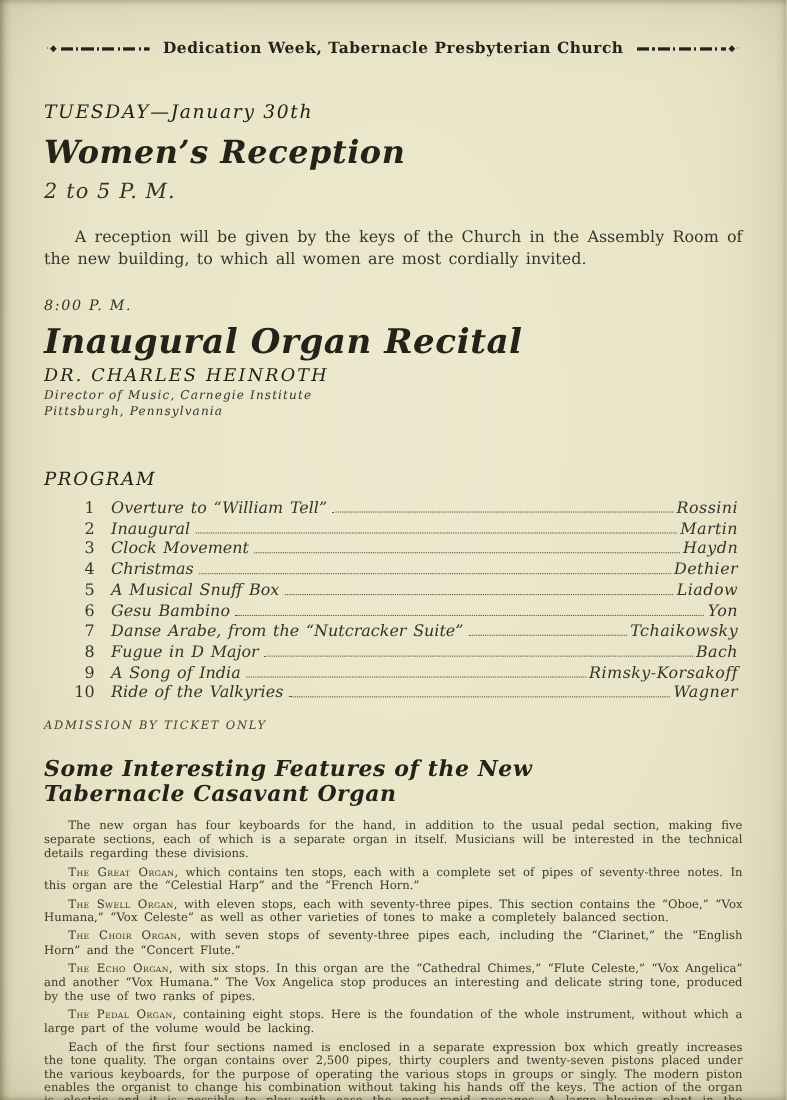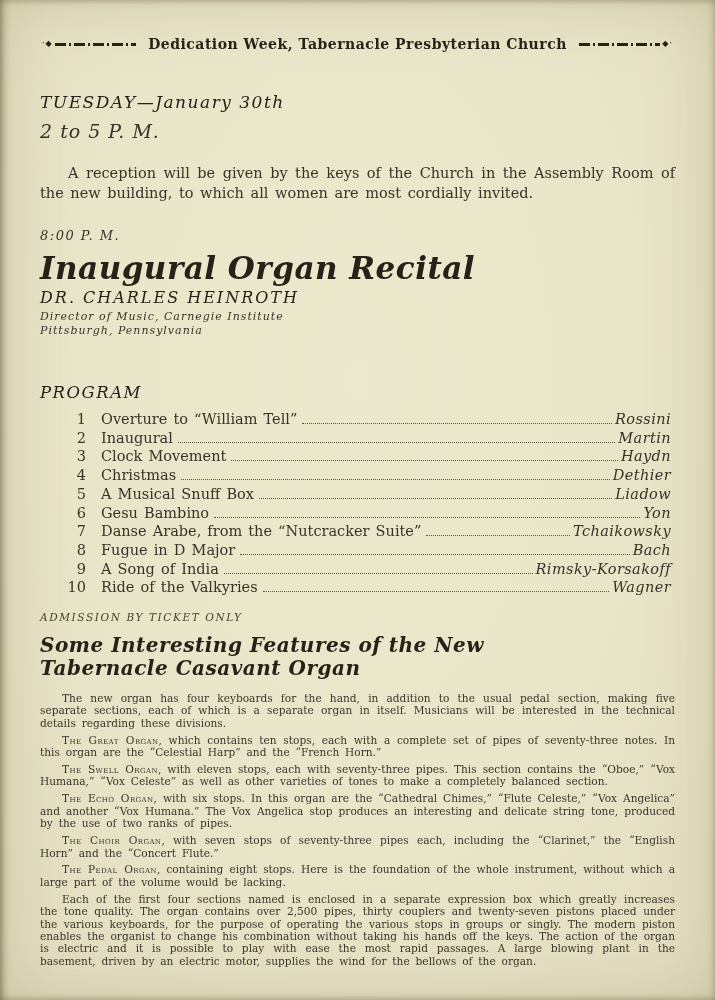--- a/index.html
+++ b/index.html
@@ -58,26 +58,26 @@
   .recital-title{margin-top:7px;font-size:31px;}
   .by-label{margin-top:7px;font-size:9px;letter-spacing:1.5px;color:#4a463a;}
   .performer{margin-top:2px;font-size:16px;letter-spacing:2px;color:var(--ink-dark);}
   .performer-title{margin-top:3px;font-size:11px;letter-spacing:1px;}
   .performer-city{margin-top:1px;font-size:11px;letter-spacing:1px;}
 
   .program-heading{margin-top:46px;font-size:16.5px;letter-spacing:1.5px;color:var(--ink-dark);}
   .program-list{margin-top:8px;padding:0 4px 0 24px;}
   .program-row{display:flex;align-items:baseline;font-size:14.5px;line-height:18.7px;}
   .program-row .num{width:22px;text-align:right;flex:0 0 auto;}
-  .program-row .title{padding-left:15px;white-space:nowrap;flex:0 0 auto;word-spacing:1.5px;}
+  .program-row .title{padding-left:15px;white-space:nowrap;flex:0 0 auto;word-spacing:1.5px;font-style:italic;}
   .program-row .leader{flex:1 1 auto;border-bottom:1.6px dotted #56523f;margin:0 3px 3px 5px;min-width:12px;}
   .program-row .composer{font-style:italic;white-space:nowrap;flex:0 0 auto;letter-spacing:.4px;}
   .admission{margin-top:14px;font-size:10.5px;letter-spacing:1.6px;color:#46422f;}
 
-  .features-heading{margin-top:11px;font-size:20px;line-height:23px;}
+  .features-heading{margin-top:21px;font-size:20px;line-height:23px;}
   .feat-paras{margin-top:12px;}
   .feat-para{
     font-size:10.6px;line-height:12.4px;text-align:justify;
     text-indent:22px;margin-bottom:4.5px;word-spacing:2.5px;color:#3a362c;
   }
   .feat-lead{font-variant:small-caps;letter-spacing:.4px;}
 </style>
 </head>
 <body>
 
@@ -85,20 +85,21 @@
 
   <div class="rule rule-top">
     <span class="orn">·◆</span>
     <span class="line"></span>
     <span class="rule-text blackletter">Dedication Week, Tabernacle Presbyterian Church</span>
     <span class="line"></span>
     <span class="orn">◆·</span>
   </div>
 
   <div class="center day-line">TUESDAY—January 30th</div>
+  <div class="center blackletter reception-title">Women’s Reception</div>
   <div class="center reception-time">2 to 5 P. M.</div>
   <p class="lede">A reception will be given by the keys of the Church in the Assembly Room of the new building, to which all women are most cordially invited.</p>
 
   <div class="center recital-time">8:00 P. M.</div>
   <div class="center blackletter recital-title">Inaugural Organ Recital</div>
   <div class="center performer">DR. CHARLES HEINROTH</div>
   <div class="center performer-title">Director of Music, Carnegie Institute</div>
   <div class="center performer-city">Pittsburgh, Pennsylvania</div>
 
   <div class="center program-heading">PROGRAM</div>
@@ -179,22 +180,22 @@
     <div>Some Interesting Features of the New</div>
     <div>Tabernacle Casavant Organ</div>
   </div>
   <div class="feat-paras">
   <p class="feat-para"><span class="feat-text">The new organ has four keyboards for the hand, in addition to the usual pedal section, making five separate sections, each of which is a separate organ in itself.  Musicians will be interested in the technical details regarding these divisions.</span></p>
 
   <p class="feat-para"><span class="feat-lead">The Great Organ</span><span class="feat-text">, which contains ten stops, each with a complete set of pipes of seventy-three notes.  In this organ are the “Celestial Harp” and the “French Horn.”</span></p>
 
   <p class="feat-para"><span class="feat-lead">The Swell Organ</span><span class="feat-text">, with eleven stops, each with seventy-three pipes.  This section contains the “Oboe,” “Vox Humana,” “Vox Celeste” as well as other varieties of tones to make a completely balanced section.</span></p>
 
+  <p class="feat-para"><span class="feat-lead">The Choir Organ</span><span class="feat-text">, with seven stops of seventy-three pipes each, including the “Clarinet,” the “English Horn” and the “Concert Flute.”</span></p>
+
   <p class="feat-para"><span class="feat-lead">The Echo Organ</span><span class="feat-text">, with six stops.  In this organ are the “Cathedral Chimes,” “Flute Celeste,” “Vox Angelica” and another “Vox Humana.”  The Vox Angelica stop produces an interesting and delicate string tone, produced by the use of two ranks of pipes.</span></p>
-
-  <p class="feat-para"><span class="feat-lead">The Choir Organ</span><span class="feat-text">, with seven stops of seventy-three pipes each, including the “Clarinet,” the “English Horn” and the “Concert Flute.”</span></p>
 
   <p class="feat-para"><span class="feat-lead">The Pedal Organ</span><span class="feat-text">, containing eight stops.  Here is the foundation of the whole instrument, without which a large part of the volume would be lacking.</span></p>
 
   <p class="feat-para"><span class="feat-text">Each of the first four sections named is enclosed in a separate expression box which greatly increases the tone quality.  The organ contains over 2,500 pipes, thirty couplers and twenty-seven pistons placed under the various keyboards, for the purpose of operating the various stops in groups or singly.  The modern piston enables the organist to change his combination without taking his hands off the keys.  The action of the organ is electric and it is possible to play with ease the most rapid passages.  A large blowing plant in the basement, driven by an electric motor, supplies the wind for the bellows of the organ.</span></p>
 </div>
 
 </div>
 
 </body></html>

